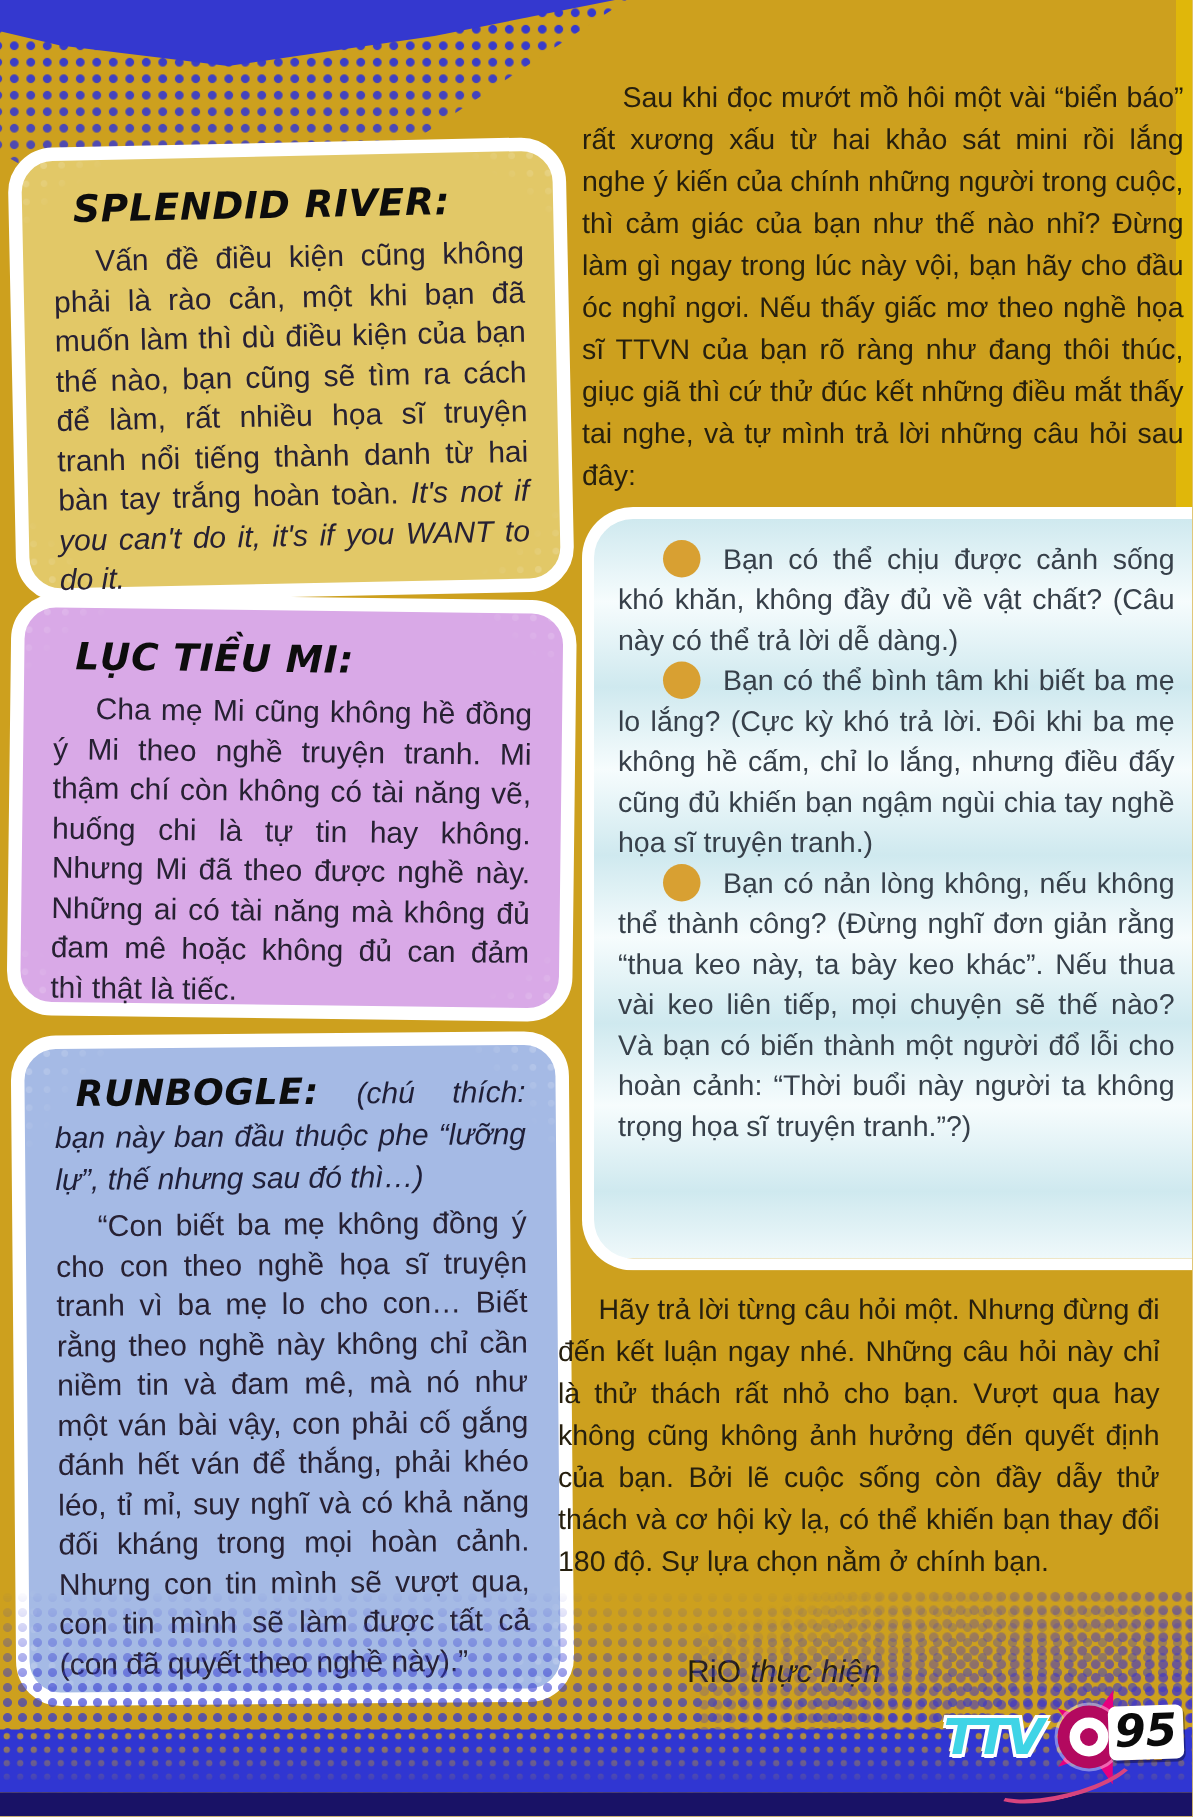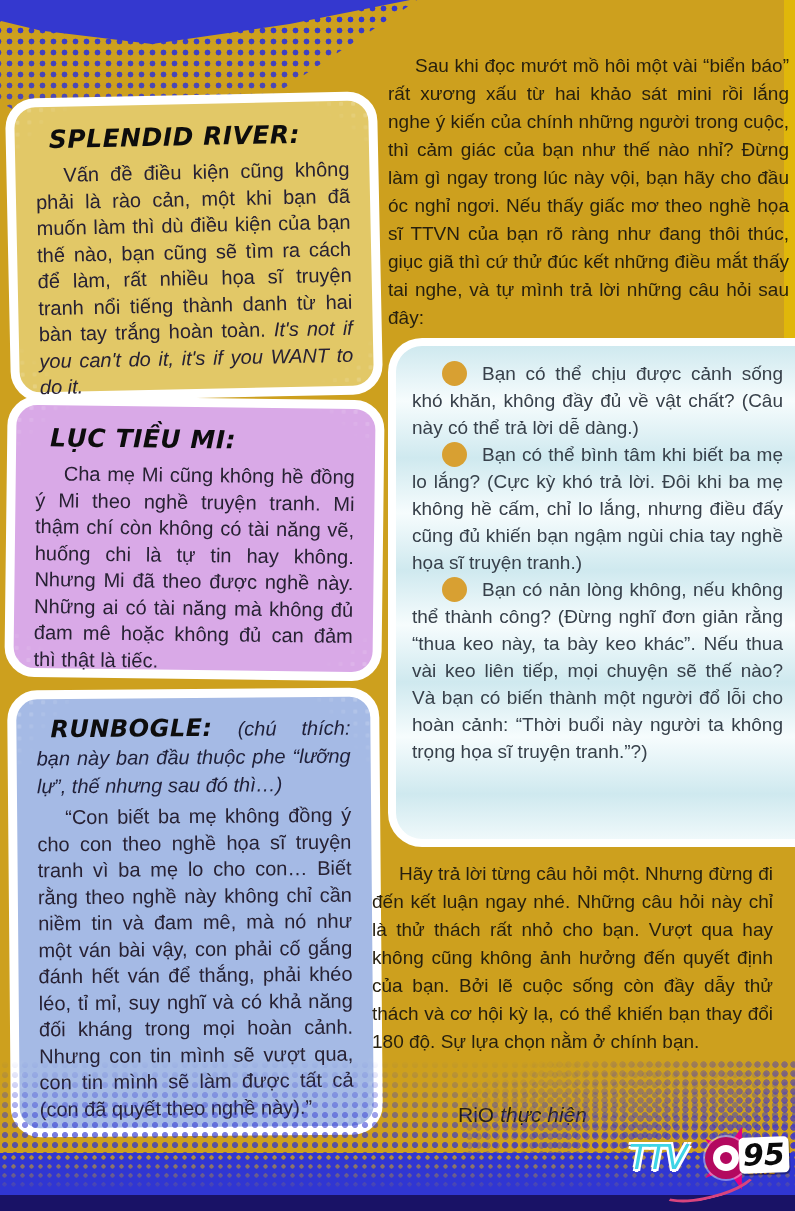--- a/index.html
+++ b/index.html
@@ -141,21 +141,21 @@
     clip-path:polygon(50% 0%,61% 35%,98% 35%,68% 57%,79% 91%,50% 70%,21% 91%,32% 57%,2% 35%,39% 35%);
     transform:rotate(18deg);
   }
   .logo-swoosh{
     position:absolute;left:28px;top:34px;width:96px;height:30px;
     border:3px solid #D8447E;border-color:transparent transparent #D8447E transparent;
     border-radius:50%;transform:rotate(-14deg);
   }
   .logo-ttv{
     position:absolute;left:0;top:12px;
-    font-family:"DejaVu Sans",sans-serif;font-weight:normal;font-style:italic;
+    font-family:"DejaVu Sans",sans-serif;font-weight:bold;font-style:italic;
     font-size:33px;line-height:33px;letter-spacing:-2px;color:#3FD4E6;
     text-shadow:-2px -2px 0 #fff,2px -2px 0 #fff,-2px 2px 0 #fff,2px 2px 0 #fff,0 3px 0 #fff;
   }
   .logo-circle{
     position:absolute;left:76px;top:8px;width:42px;height:42px;border-radius:50%;
     background:#B3095F;box-shadow:0 0 0 2px rgba(255,255,255,.4);
   }
   .logo-circle::after{
     content:"";position:absolute;left:8px;top:8px;width:26px;height:26px;border-radius:50%;
     border:7px solid #fff;box-sizing:border-box;

